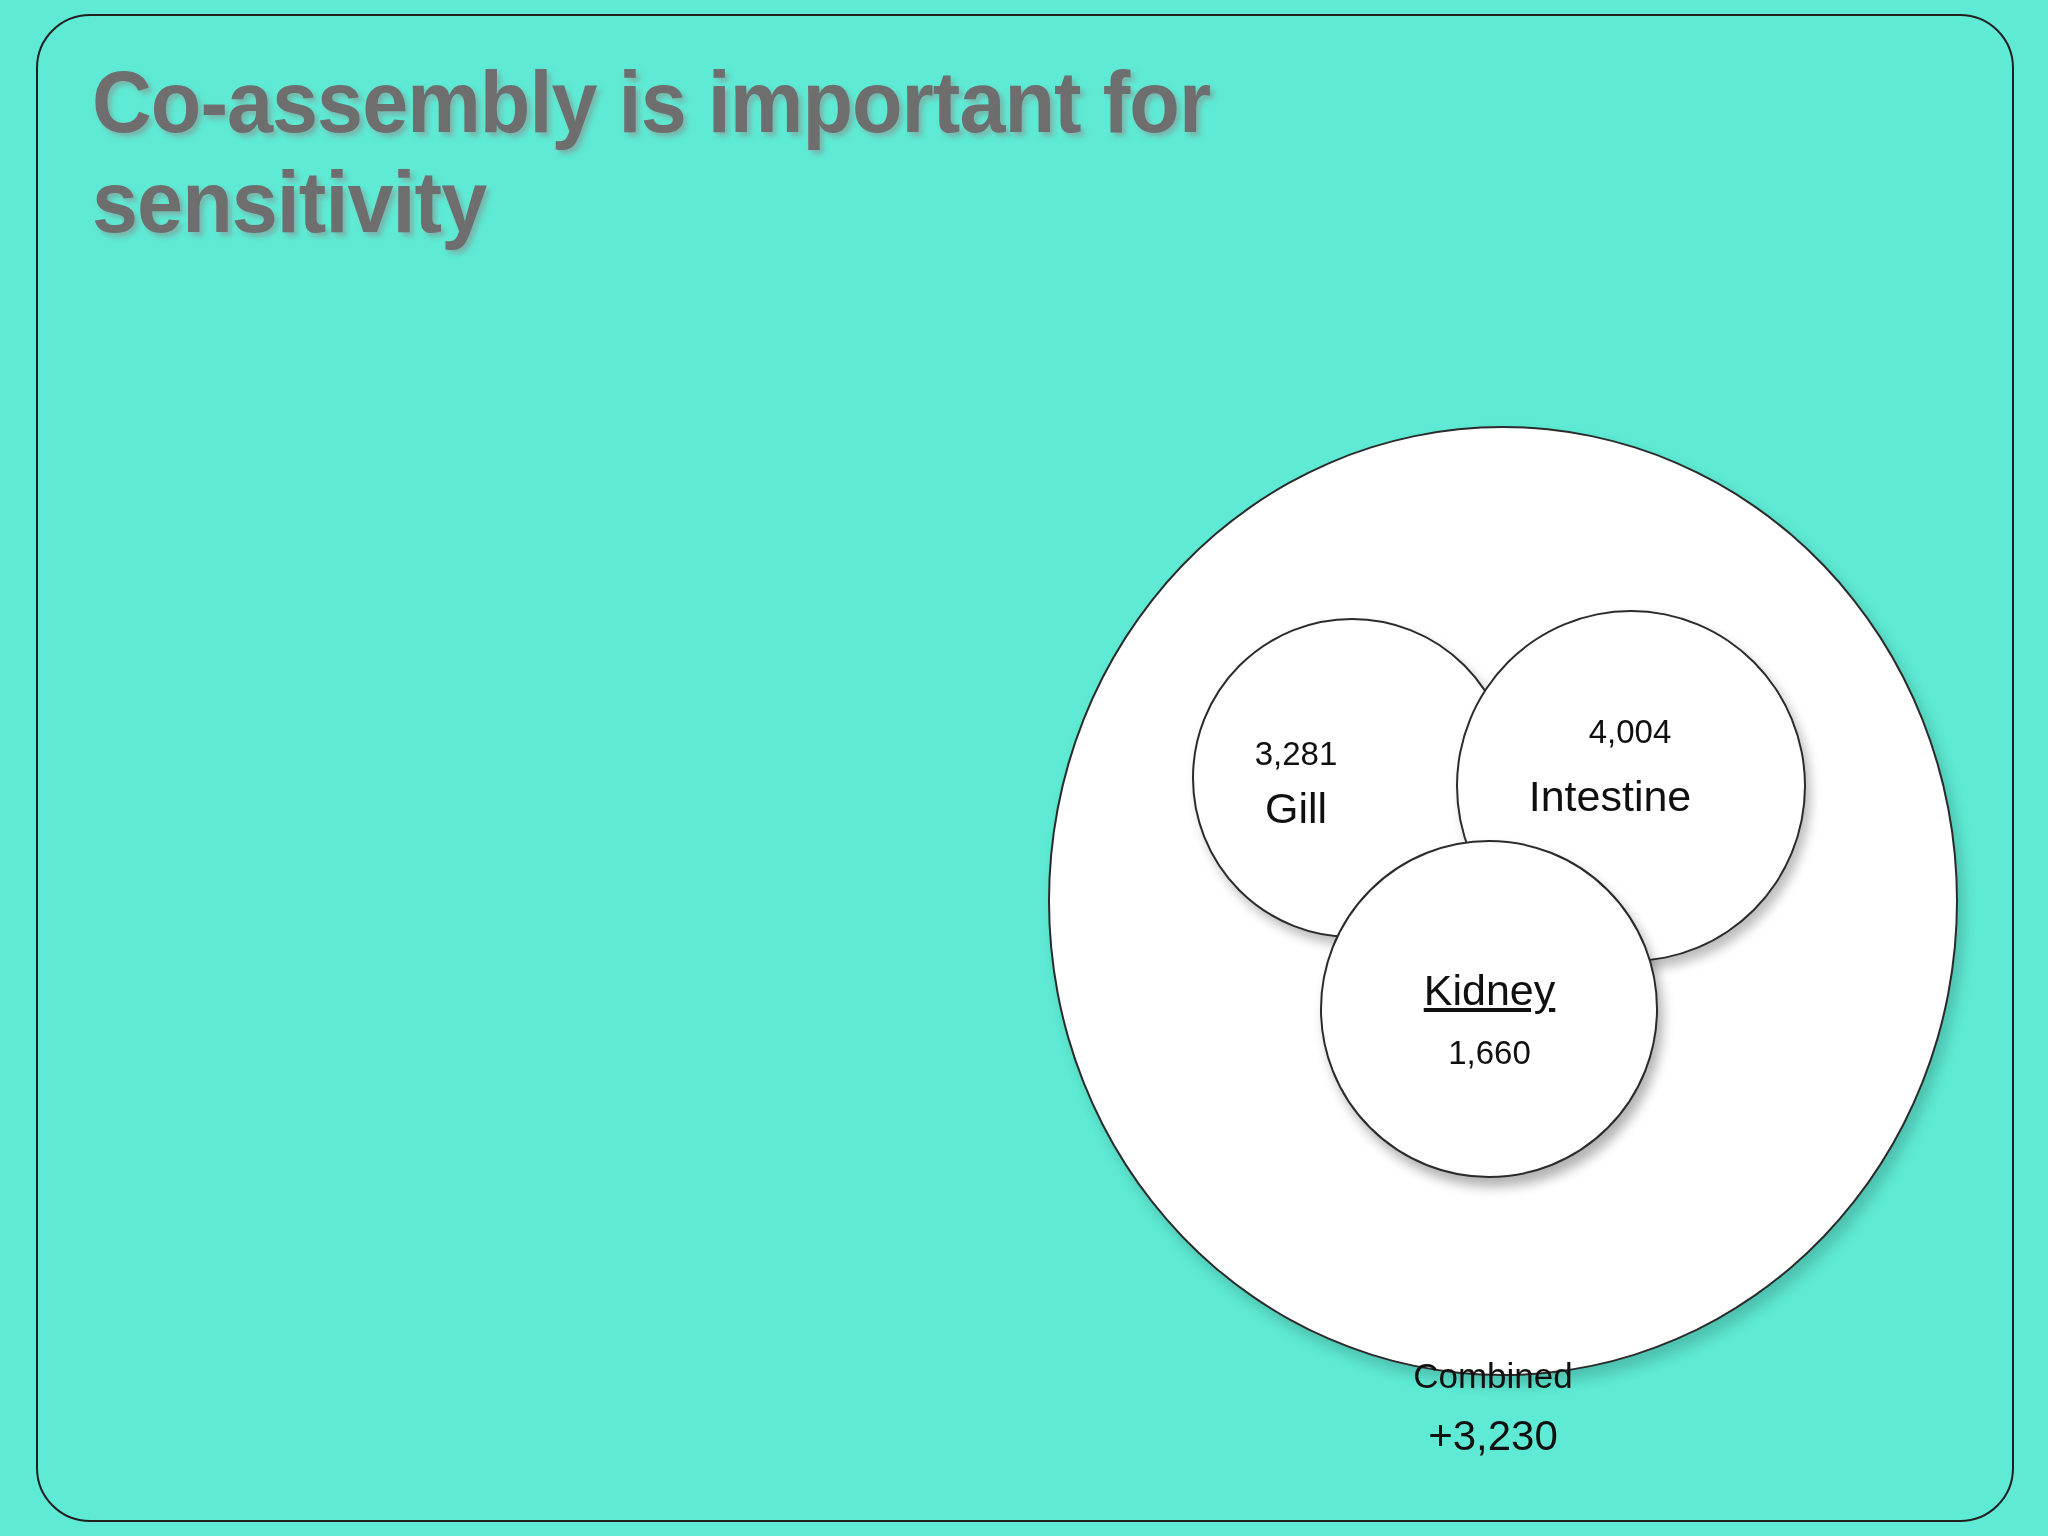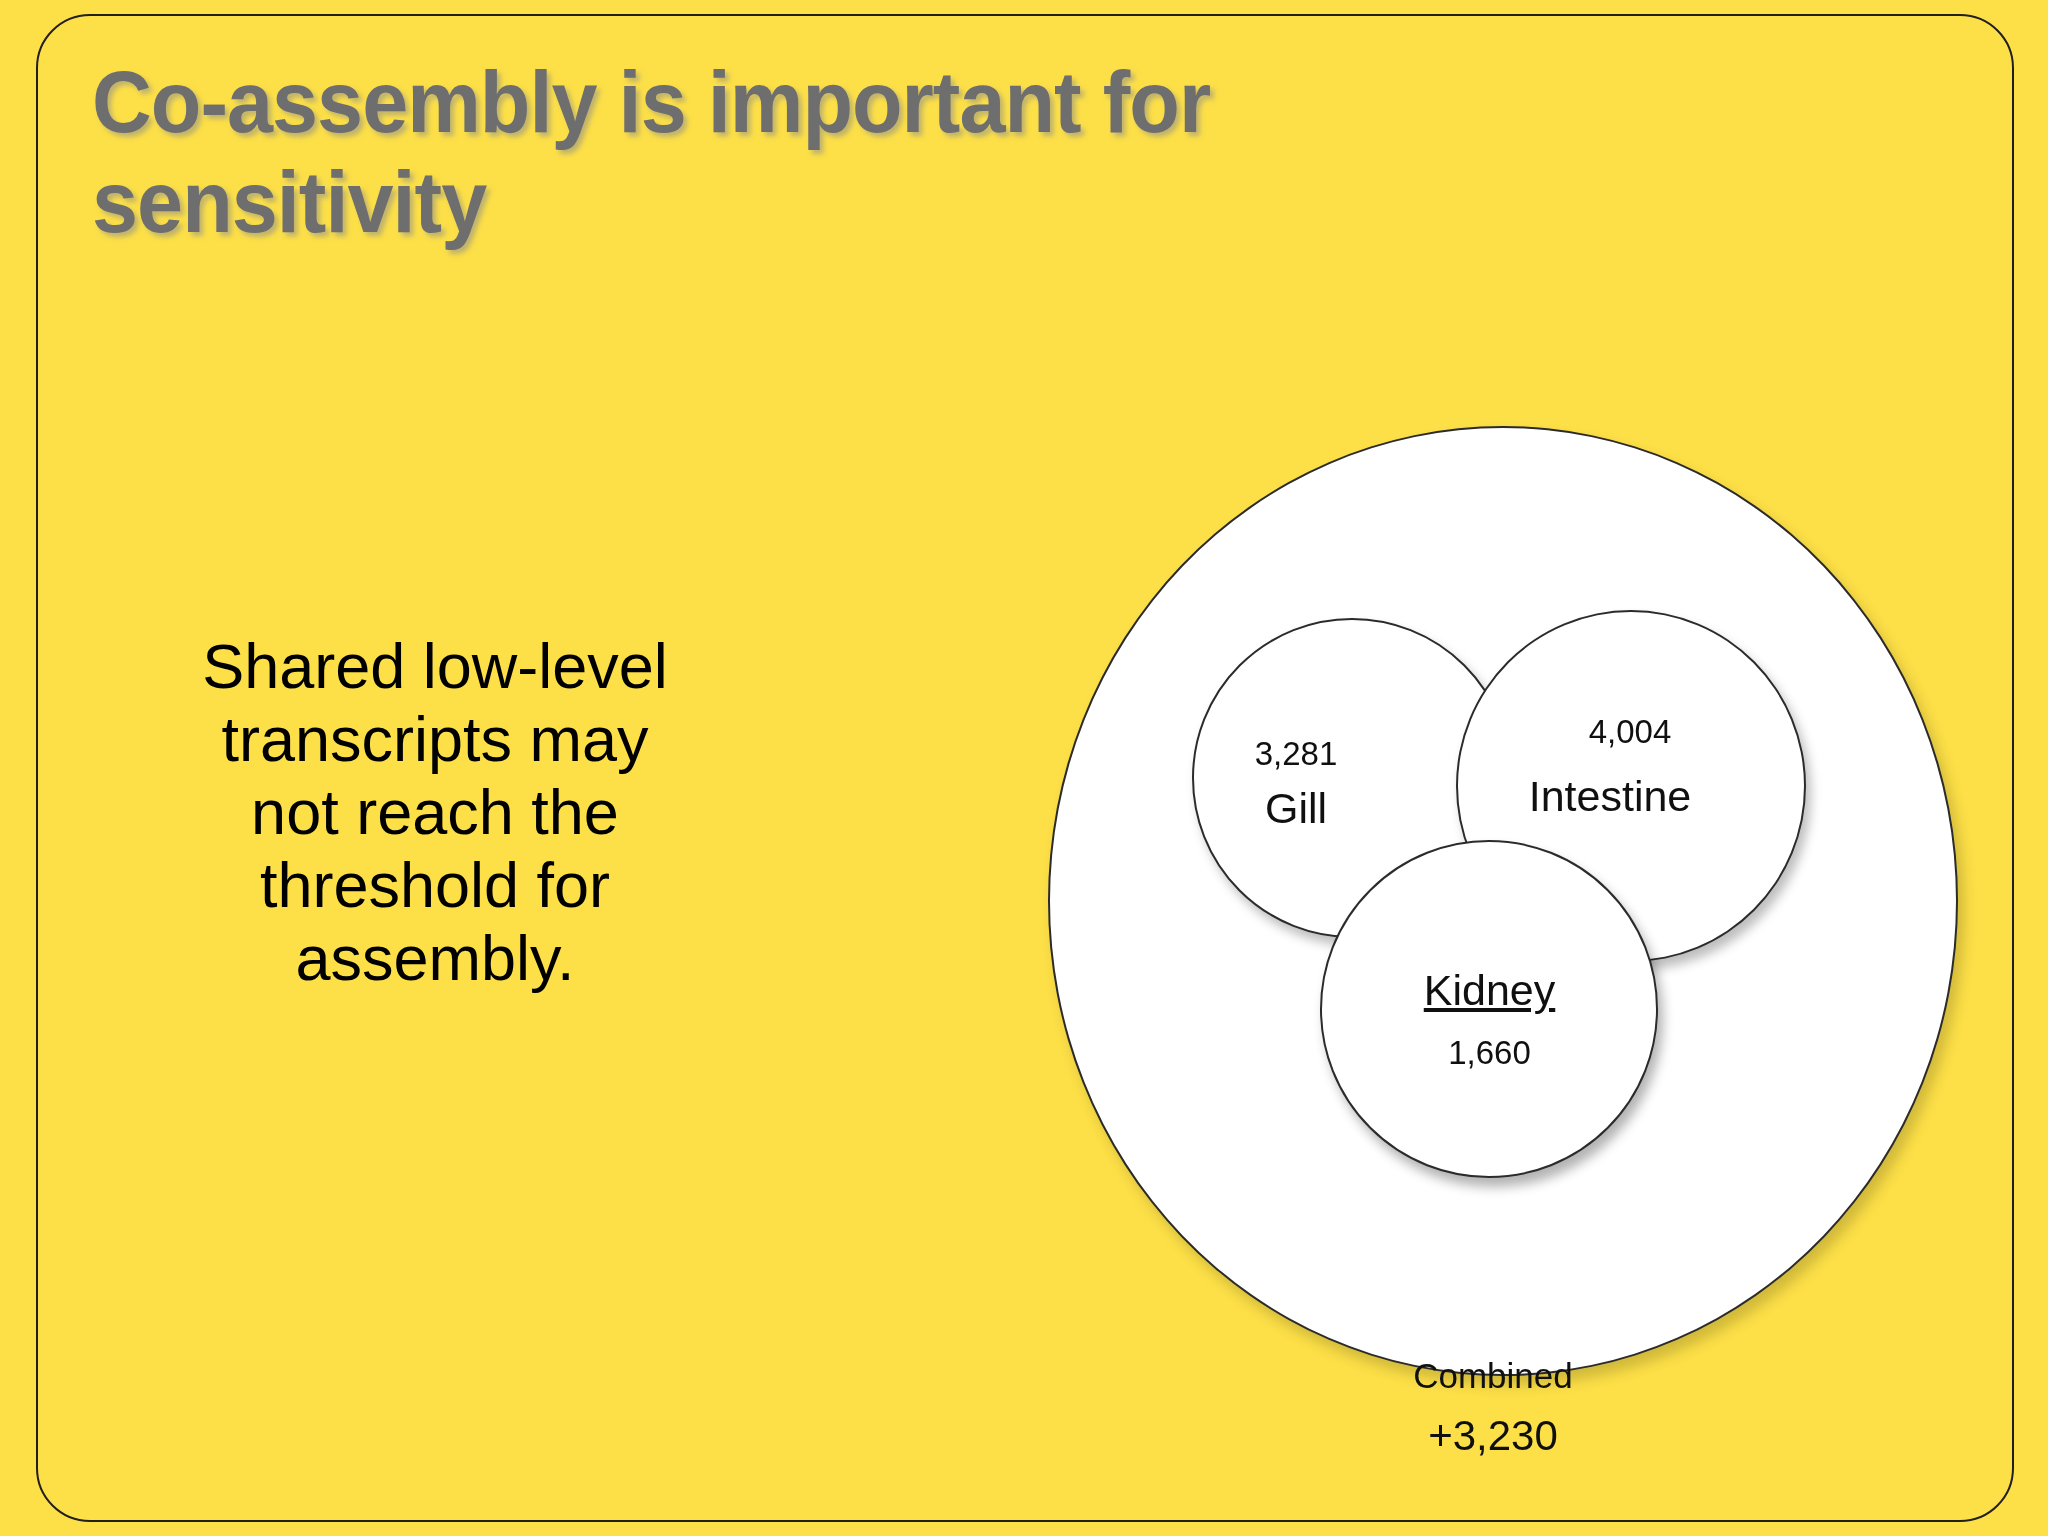--- a/index.html
+++ b/index.html
@@ -9,21 +9,21 @@
     background: #ffffff;
   }
   body {
     font-family: "Liberation Sans", sans-serif;
   }
 
   #slide {
     position: relative;
     width: 2048px;
     height: 1536px;
-    background: #fde047;
+    background: #5eead4;
     box-sizing: border-box;
     overflow: hidden;
   }
 
   
   .slide-frame {
     position: absolute;
     left: 36px;
     top: 14px;
     width: 1978px;
@@ -152,25 +152,20 @@
 </head>
 <body>
 
 <div id="slide">
 
   <div class="slide-frame"></div>
 
   <div class="slide-title">Co-assembly is important for
 sensitivity</div>
 
-  <div class="body-text">Shared low-level
-transcripts may
-not reach the
-threshold for
-assembly.</div>
 
   <div class="venn">
 
     <div class="circle circle-combined"></div>
     <div class="circle circle-gill"></div>
     <div class="circle circle-intestine"></div>
     <div class="circle circle-kidney"></div>
 
     <div class="venn-label lbl-num gill-num">3,281</div>
     <div class="venn-label lbl-name gill-name">Gill</div>

